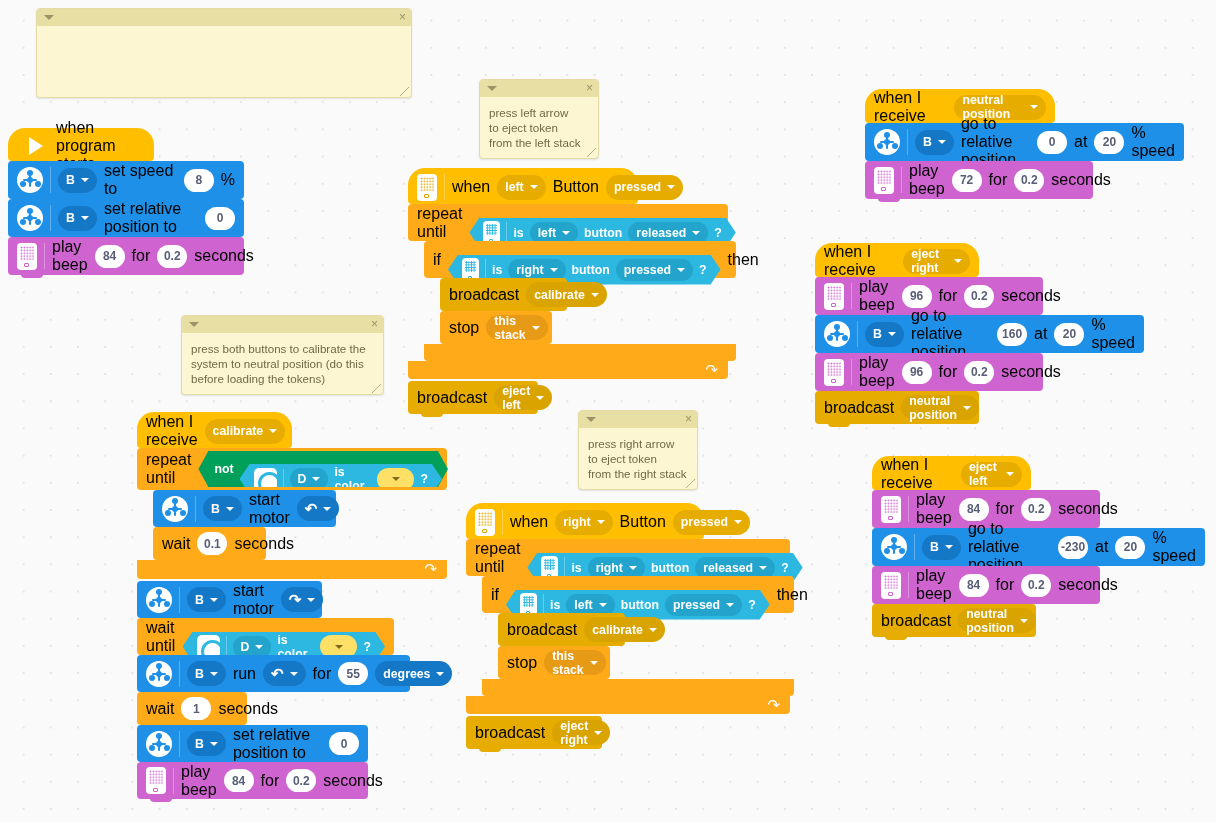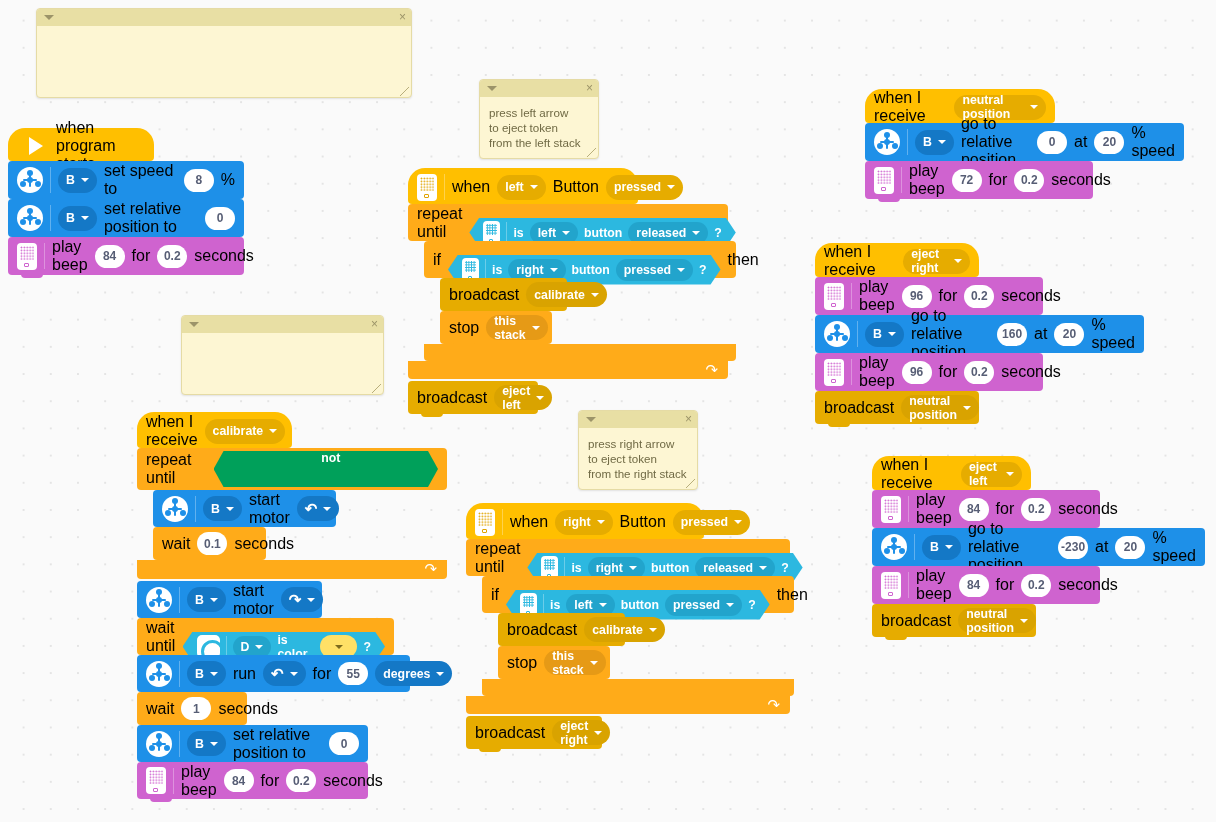--- a/index.html
+++ b/index.html
@@ -132,21 +132,20 @@
     padding: 0 14px;
     color: #fff;
     font-size: 12.3px; font-weight: bold;
     clip-path: polygon(10px 0, calc(100% - 10px) 0, 100% 50%, calc(100% - 10px) 100%, 10px 100%, 0 50%);
   }
   .hex-sensing { background: #2CB8E0; margin-top: 20px; }
   .hex-op {
     background: #00A05A;
     padding-left: 16px; padding-right: 6px;
     height: 36px;
-    flex-direction: column;
   }
 
   
   .cwrap { position: relative; }
   .cmouth {
     position: relative;
     padding-left: 16px;
   }
   .carm {
     height: 15px;
@@ -250,20 +249,23 @@
 to eject token
 from the left stack</div>
     <span class="comment-grip"></span>
   </div>
 
   <div class="comment" style="left:181px; top:315px; width:203px; height:80px;">
     <div class="comment-bar">
       <span class="comment-caret"></span>
       <span class="comment-close">×</span>
     </div>
+    <div class="comment-body">press both buttons to calibrate the
+system to neutral position (do this
+before loading the tokens)</div>
     <span class="comment-grip"></span>
   </div>
 
   <div class="comment" style="left:578px; top:410px; width:120px; height:80px;">
     <div class="comment-bar">
       <span class="comment-caret"></span>
       <span class="comment-close">×</span>
     </div>
     <div class="comment-body">press right arrow
 to eject token

